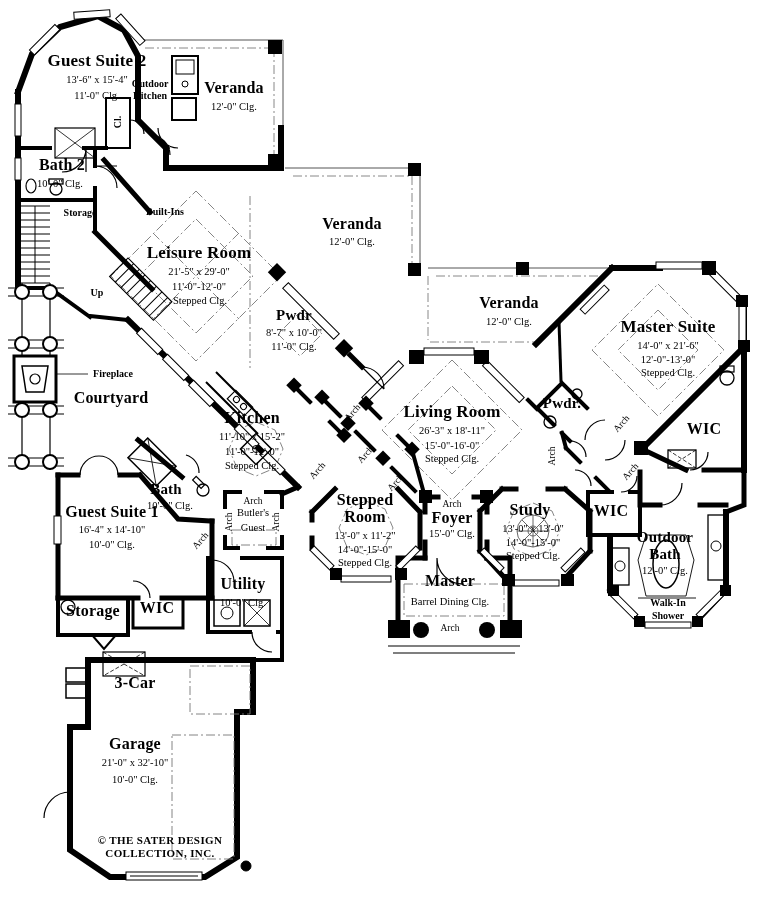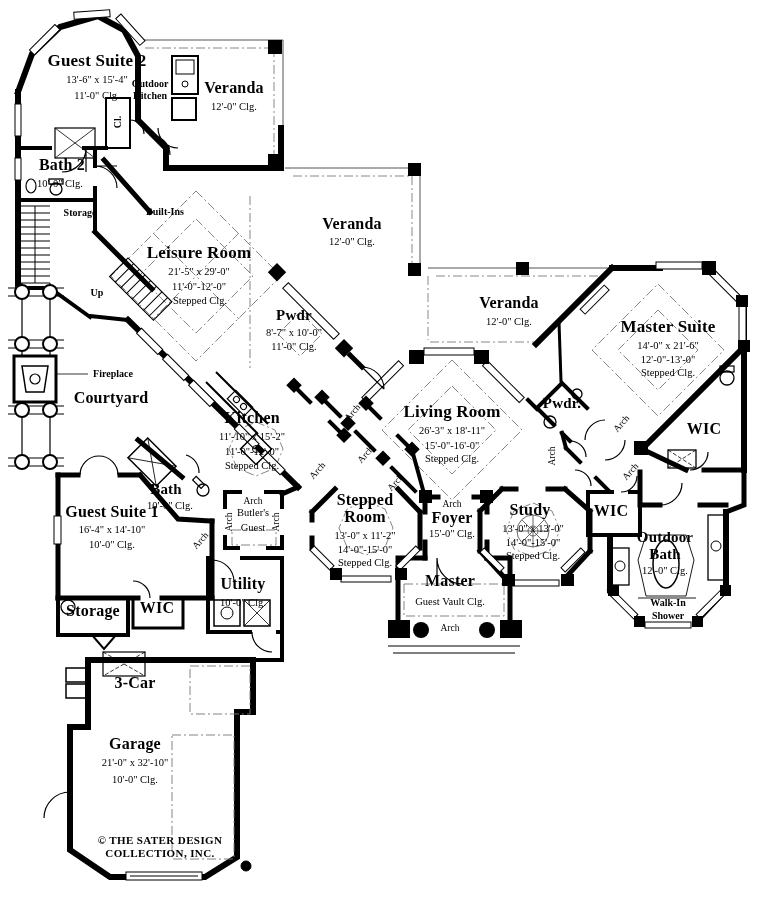--- a/index.html
+++ b/index.html
@@ -391,21 +391,21 @@
 
   <div class="lbl name sm" style="left:611px;top:511px">WIC</div>
 
   <div class="lbl name md" style="left:665px;top:537px">Outdoor</div>
   <div class="lbl name md" style="left:665px;top:554px">Bath</div>
   <div class="lbl dims" style="left:665px;top:571px">12'-0" Clg.</div>
   <div class="lbl tiny" style="left:668px;top:603px">Walk-In</div>
   <div class="lbl tiny" style="left:668px;top:616px">Shower</div>
 
   <div class="lbl name" style="left:450px;top:581px">Master</div>
-  <div class="lbl dims" style="left:450px;top:602px">Guest Vault Clg.</div>
+  <div class="lbl dims" style="left:450px;top:602px">Barrel Dining Clg.</div>
 
   <div class="lbl name" style="left:243px;top:584px">Utility</div>
   <div class="lbl dims" style="left:243px;top:603px">10'-0" Clg.</div>
 
   <div class="lbl name sm" style="left:93px;top:611px">Storage</div>
   <div class="lbl name sm" style="left:157px;top:608px">WIC</div>
 
   <div class="lbl name" style="left:135px;top:683px">3-Car</div>
   <div class="lbl name" style="left:135px;top:744px">Garage</div>
   <div class="lbl dims" style="left:135px;top:763px">21'-0" x 32'-10"</div>

